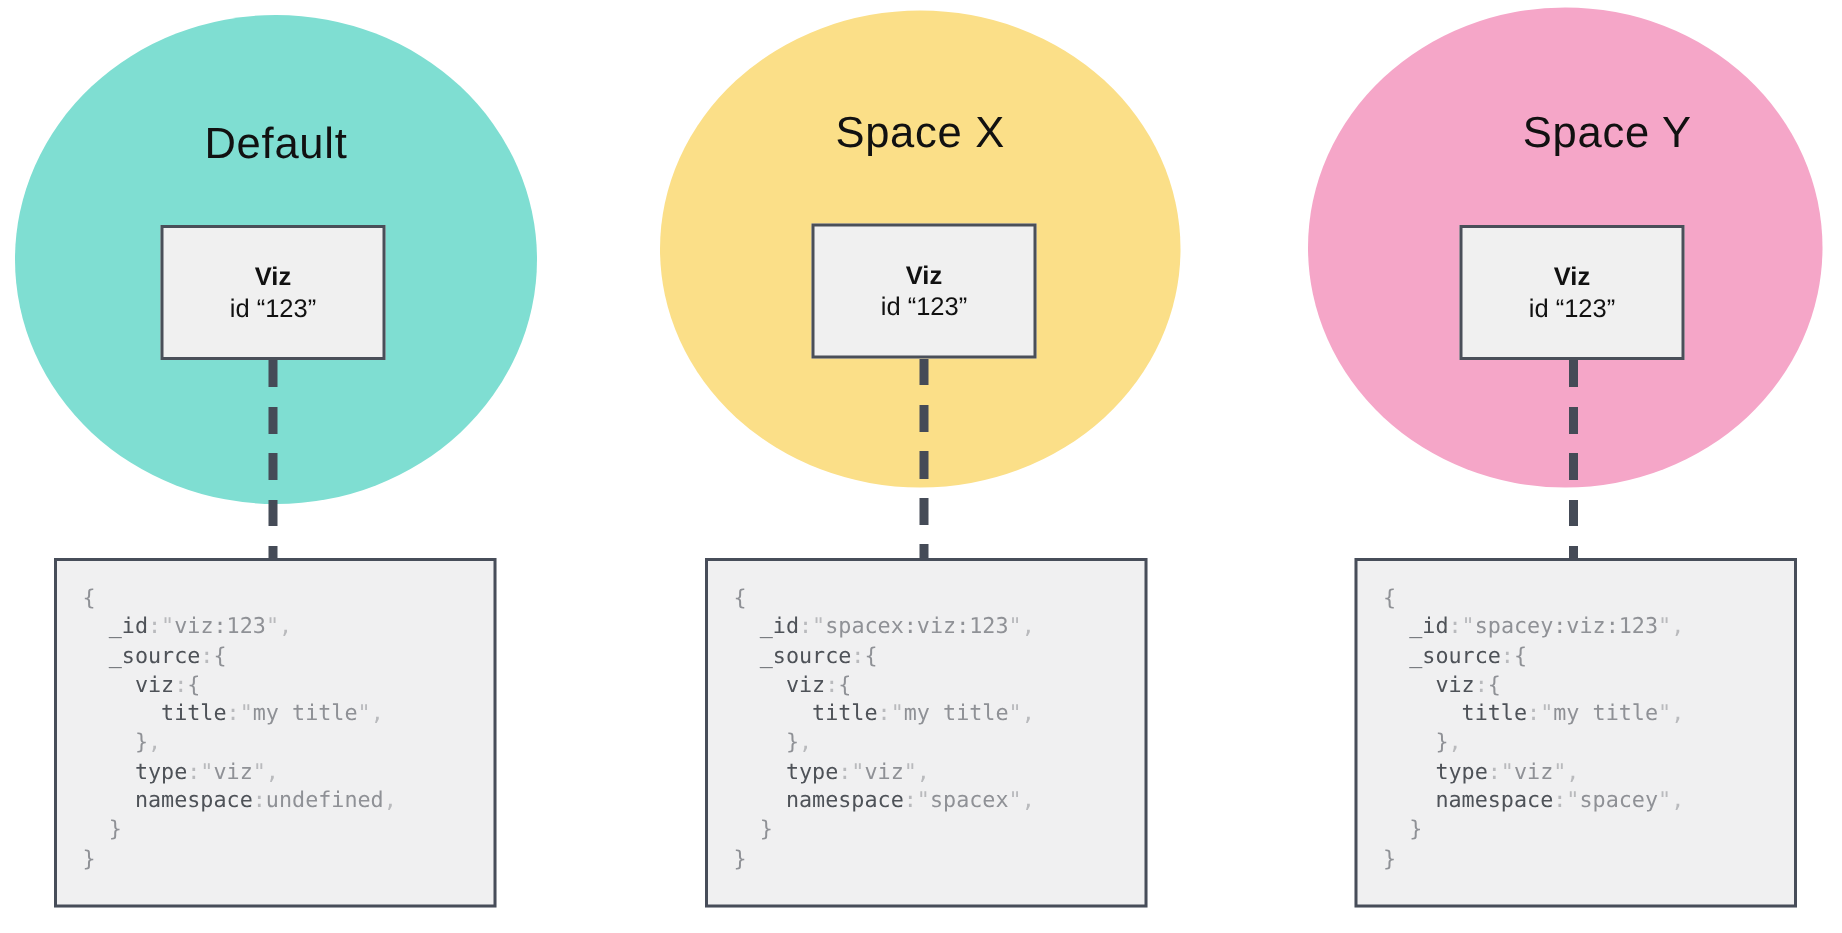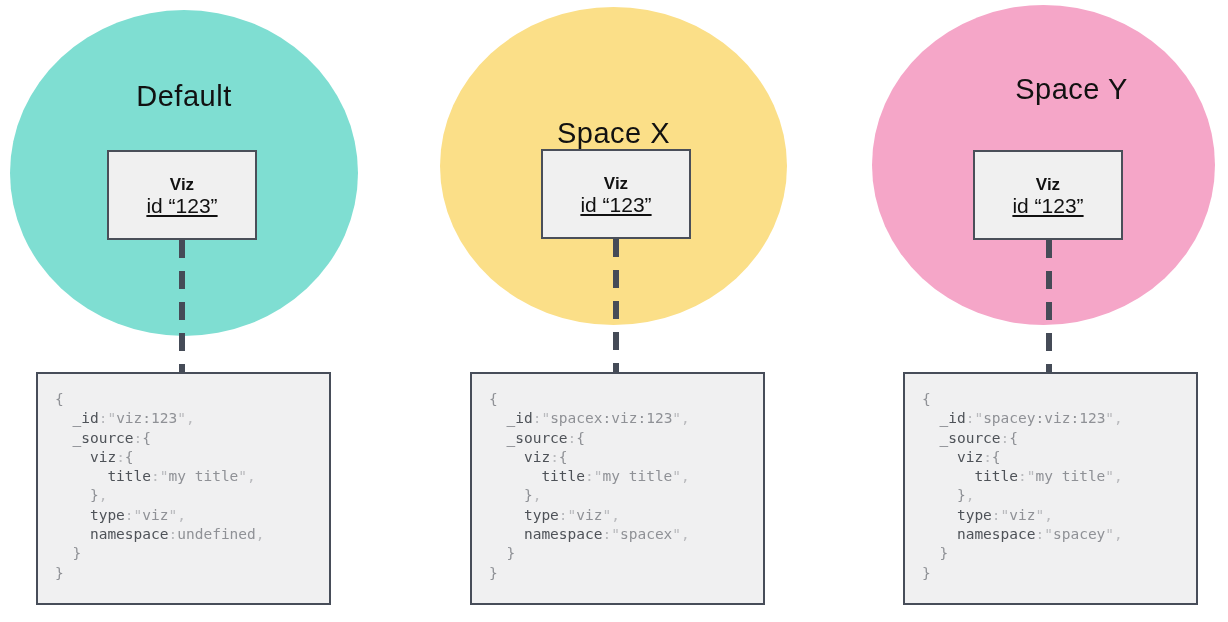--- a/index.html
+++ b/index.html
@@ -39,23 +39,22 @@
     align-items: center;
     justify-content: center;
     color: #111111;
   }
   .vizbox .viz-title {
     font-size: 17px;
     font-weight: bold;
     line-height: 21px;
   }
   .vizbox .viz-id {
-    font-size: 21px;
+    font-size: 17px;
     line-height: 22px;
-    text-decoration: underline;
   }
   .dash {
     position: absolute;
     width: 6px;
     background-image: repeating-linear-gradient(
       to bottom,
       #454b57 0px, #454b57 18px,
       transparent 18px, transparent 31px
     );
   }
@@ -80,21 +79,21 @@
   .tok-v { color: #8f9196; }
   .tok-p { color: #b9babd; }
   .tok-w { color: #8f9196; }
 
   
   .col-0 .circle  { left: 10px;  top: 10px; width: 348px; height: 326px; }
   .col-1 .circle  { left: 440px; top: 7px;  width: 347px; height: 318px; }
   .col-2 .circle  { left: 872px; top: 5px;  width: 343px; height: 320px; }
 
   .col-0 .heading { left: 10px;  width: 348px; top: 79px; }
-  .col-1 .heading { left: 440px; width: 347px; top: 72px; margin-top: 44px; }
+  .col-1 .heading { left: 440px; width: 347px; top: 72px; }
   .col-2 .heading { left: 900px; width: 343px; top: 72px; }
 
   .col-0 .vizbox  { left: 107px; top: 150px; }
   .col-1 .vizbox  { left: 541px; top: 149px; }
   .col-2 .vizbox  { left: 973px; top: 150px; }
 
   .col-0 .dash    { left: 179px;  top: 240px; height: 132px; }
   .col-1 .dash    { left: 613px;  top: 239px; height: 133px; }
   .col-2 .dash    { left: 1046px; top: 240px; height: 132px; }
 

